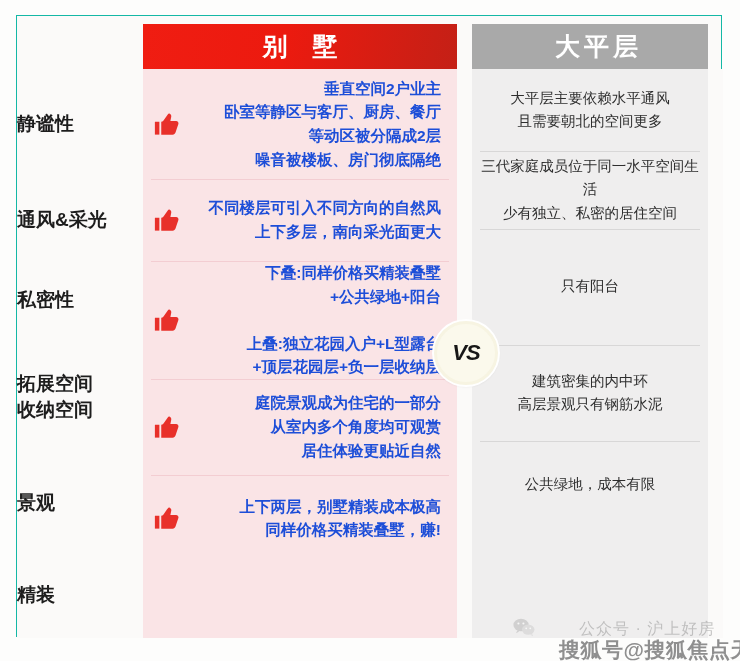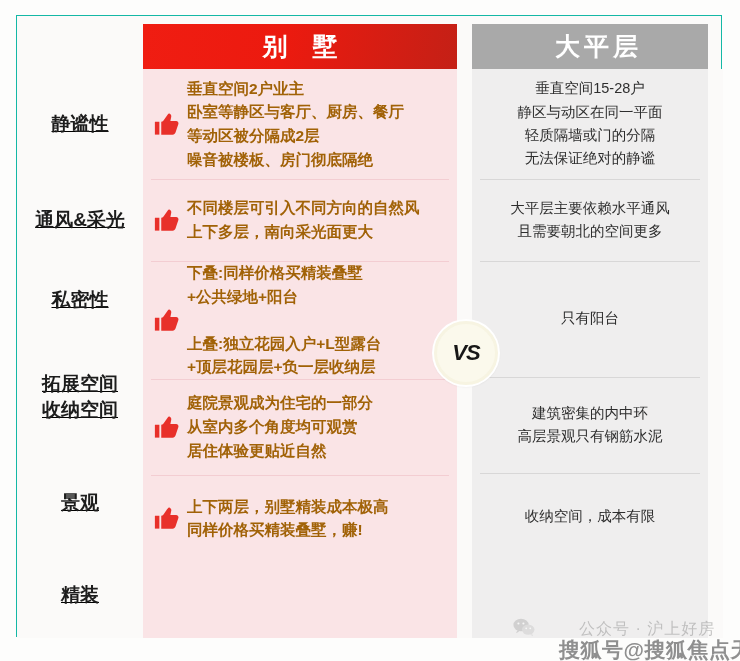--- a/index.html
+++ b/index.html
@@ -118,23 +118,22 @@
 
   .r0 { flex: 0 0 110px; }
   .r1 { flex: 0 0 82px; }
   .r2 { flex: 0 0 78px; }
   .r3 { flex: 0 0 116px; }
   .r4 { flex: 0 0 96px; }
   .r5 { flex: 0 0 87px; }
 
   
   .col-labels .row {
-    justify-content: center;
+    justify-content: flex-start;
     text-align: center;
-    text-decoration: underline;
   }
   .label-text {
     font-size: 19px;
     font-weight: bold;
     color: #1d1d1d;
     line-height: 1.35;
     white-space: pre-line;
   }
 
   
@@ -146,24 +145,24 @@
     height: 34px;
     display: flex;
     align-items: center;
     justify-content: center;
     margin-right: 2px;
   }
   .thumb-icon svg { display: block; }
 
   .villa-text {
     flex: 1 1 auto;
-    text-align: left;
+    text-align: right;
     font-size: 15.5px;
     font-weight: bold;
-    color: #a16207;
+    color: #1d4ed8;
     line-height: 1.52;
     white-space: pre-line;
     padding-right: 6px;
   }
 
   
   .col-flat .row {
     justify-content: center;
     padding: 0 6px;
   }
@@ -321,39 +320,37 @@
           </svg>
         </span>
         <span class="villa-text">上下两层，别墅精装成本极高
 同样价格买精装叠墅，赚!</span>
       </div>
     </div>
 
     <div class="col-gap"></div>
 
     <div class="col-flat">
-      <div class="row r0">
-        <span class="flat-text">垂直空间15-28户
-静区与动区在同一平面
-轻质隔墙或门的分隔
-无法保证绝对的静谧</span>
-      </div>
       <div class="row r1">
         <span class="flat-text">大平层主要依赖水平通风
 且需要朝北的空间更多</span>
       </div>
+      <div class="row r2">
+        <span class="flat-text">三代家庭成员位于同一水平空间生活
+少有独立、私密的居住空间</span>
+      </div>
       <div class="row r3">
         <span class="flat-text">只有阳台</span>
       </div>
       <div class="row r4">
         <span class="flat-text">建筑密集的内中环
 高层景观只有钢筋水泥</span>
       </div>
       <div class="row r5">
-        <span class="flat-text">收纳空间，成本有限</span>
+        <span class="flat-text">公共绿地，成本有限</span>
       </div>
     </div>
 
     <div class="col-pad-right"></div>
   </div>
 </div>
 
 <div id="vs-badge">
   <span class="vs-text">VS</span>
 </div>

